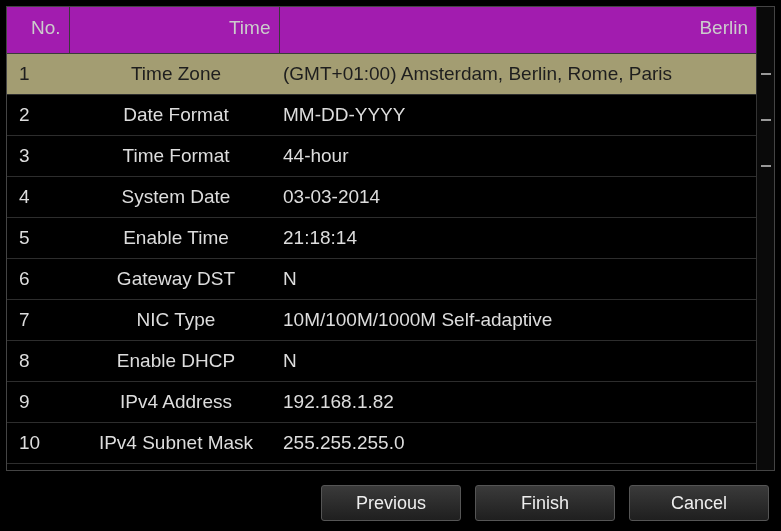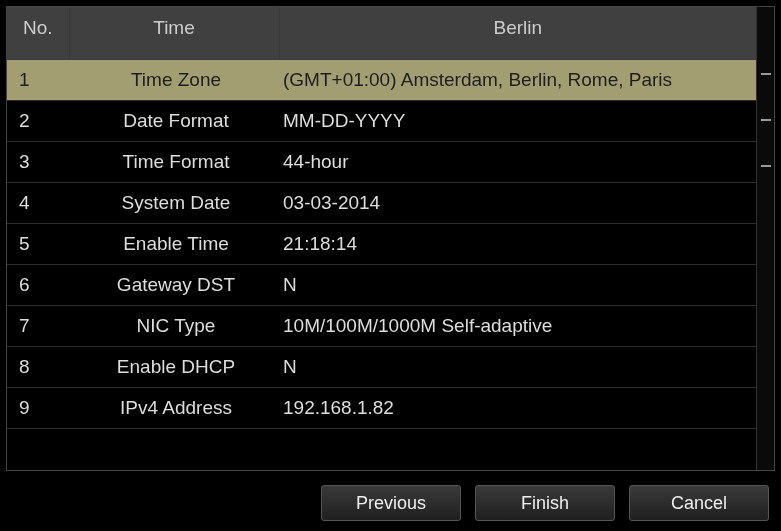--- a/index.html
+++ b/index.html
@@ -26,28 +26,28 @@
   .table-main {
     flex: 1;
     overflow: hidden;
   }
   table {
     width: 100%;
     border-collapse: collapse;
     table-layout: fixed;
   }
   thead th {
-    text-align: center;
+    text-align: right;
     font-weight: normal;
     font-size: 19px;
     color: #ccc;
-    padding: 10px 8px 20px 8px;
+    padding: 10px 8px 14px 8px;
     border-bottom: 1px solid #3a3a3a;
     border-right: 1px solid #3a3a3a;
-    background: #404040;
+    background: #a21caf;
     height: 42px;
   }
   thead th:last-child { border-right: none; }
   tbody td {
     font-size: 19px;
     color: #ddd;
     padding: 9px 8px;
     border-bottom: 1px solid #2d2d2d;
     height: 39px;
     white-space: nowrap;
@@ -154,20 +154,25 @@
             <tr>
               <td class="col-no-cell">8</td>
               <td class="col-item-cell">Enable DHCP</td>
               <td class="col-status-cell">N</td>
             </tr>
             <tr>
               <td class="col-no-cell">9</td>
               <td class="col-item-cell">IPv4 Address</td>
               <td class="col-status-cell">192.168.1.82</td>
             </tr>
+            <tr>
+              <td class="col-no-cell">10</td>
+              <td class="col-item-cell">IPv4 Subnet Mask</td>
+              <td class="col-status-cell">255.255.255.0</td>
+            </tr>
           </tbody>
       </table>
     </div>
     <div class="scrollbar">
       <div class="scroll-tick"></div>
       <div class="scroll-tick"></div>
       <div class="scroll-tick"></div>
     </div>
   </div>
 

